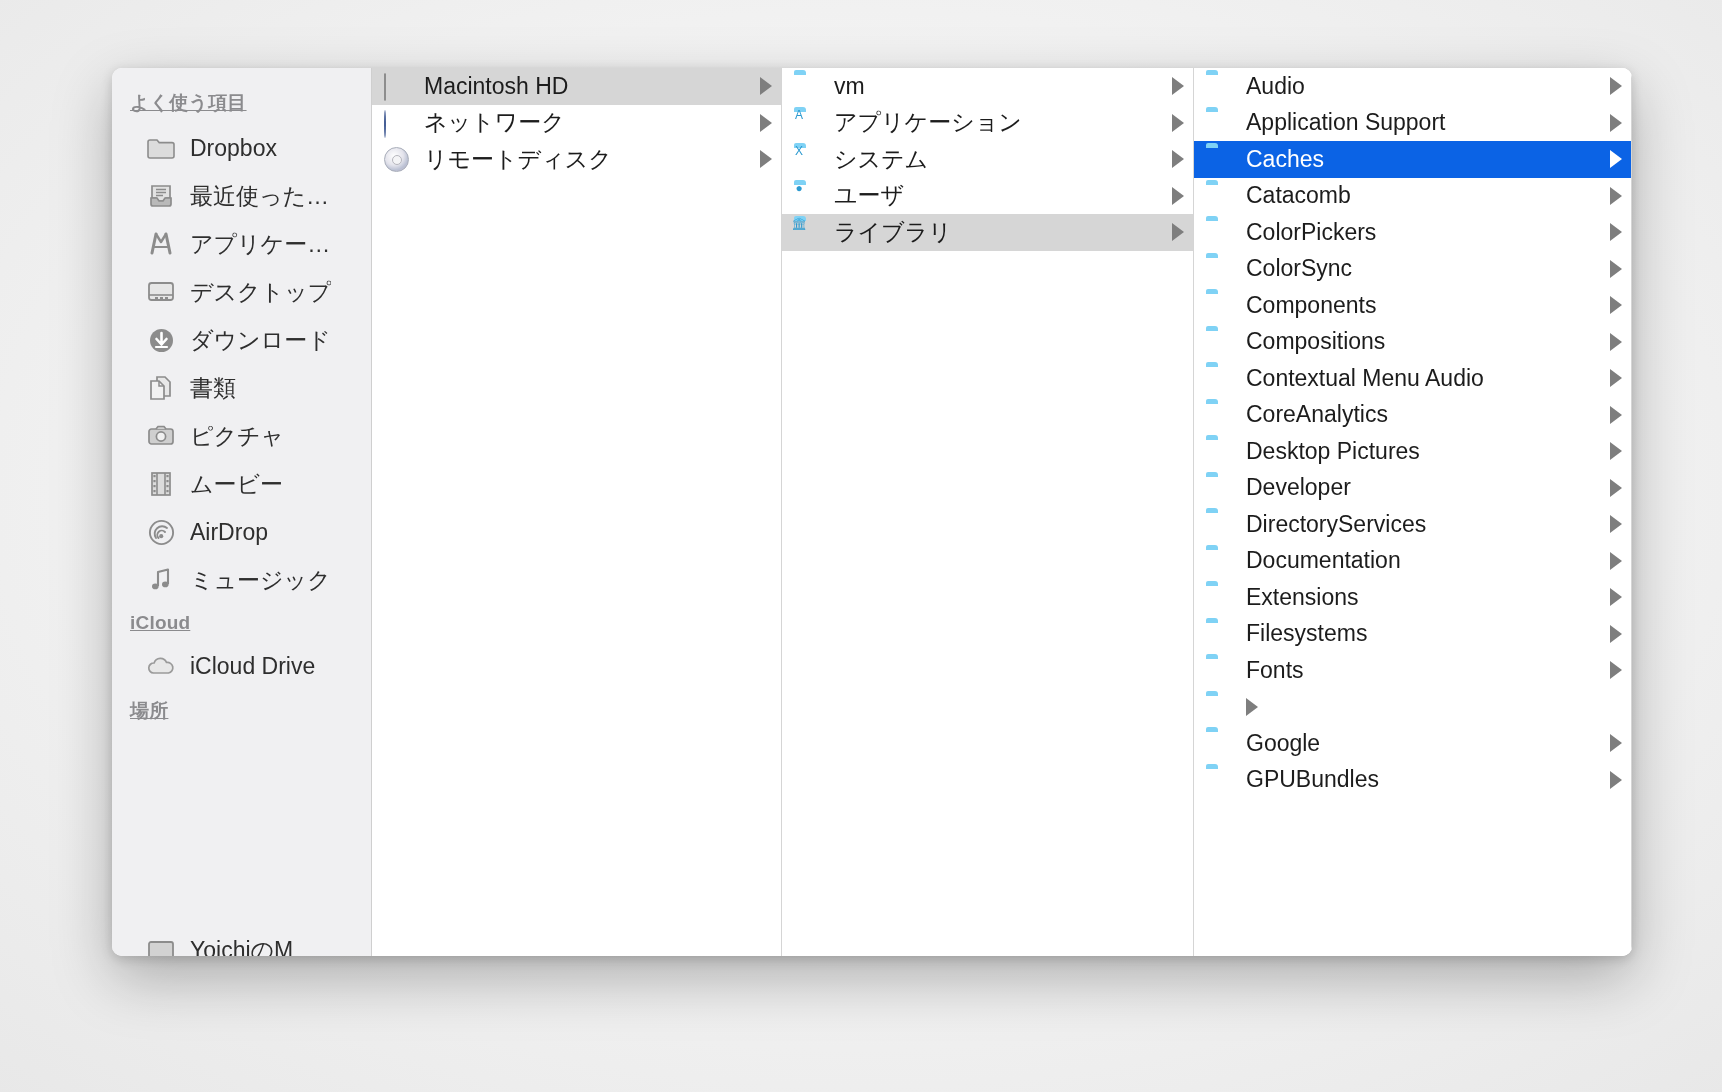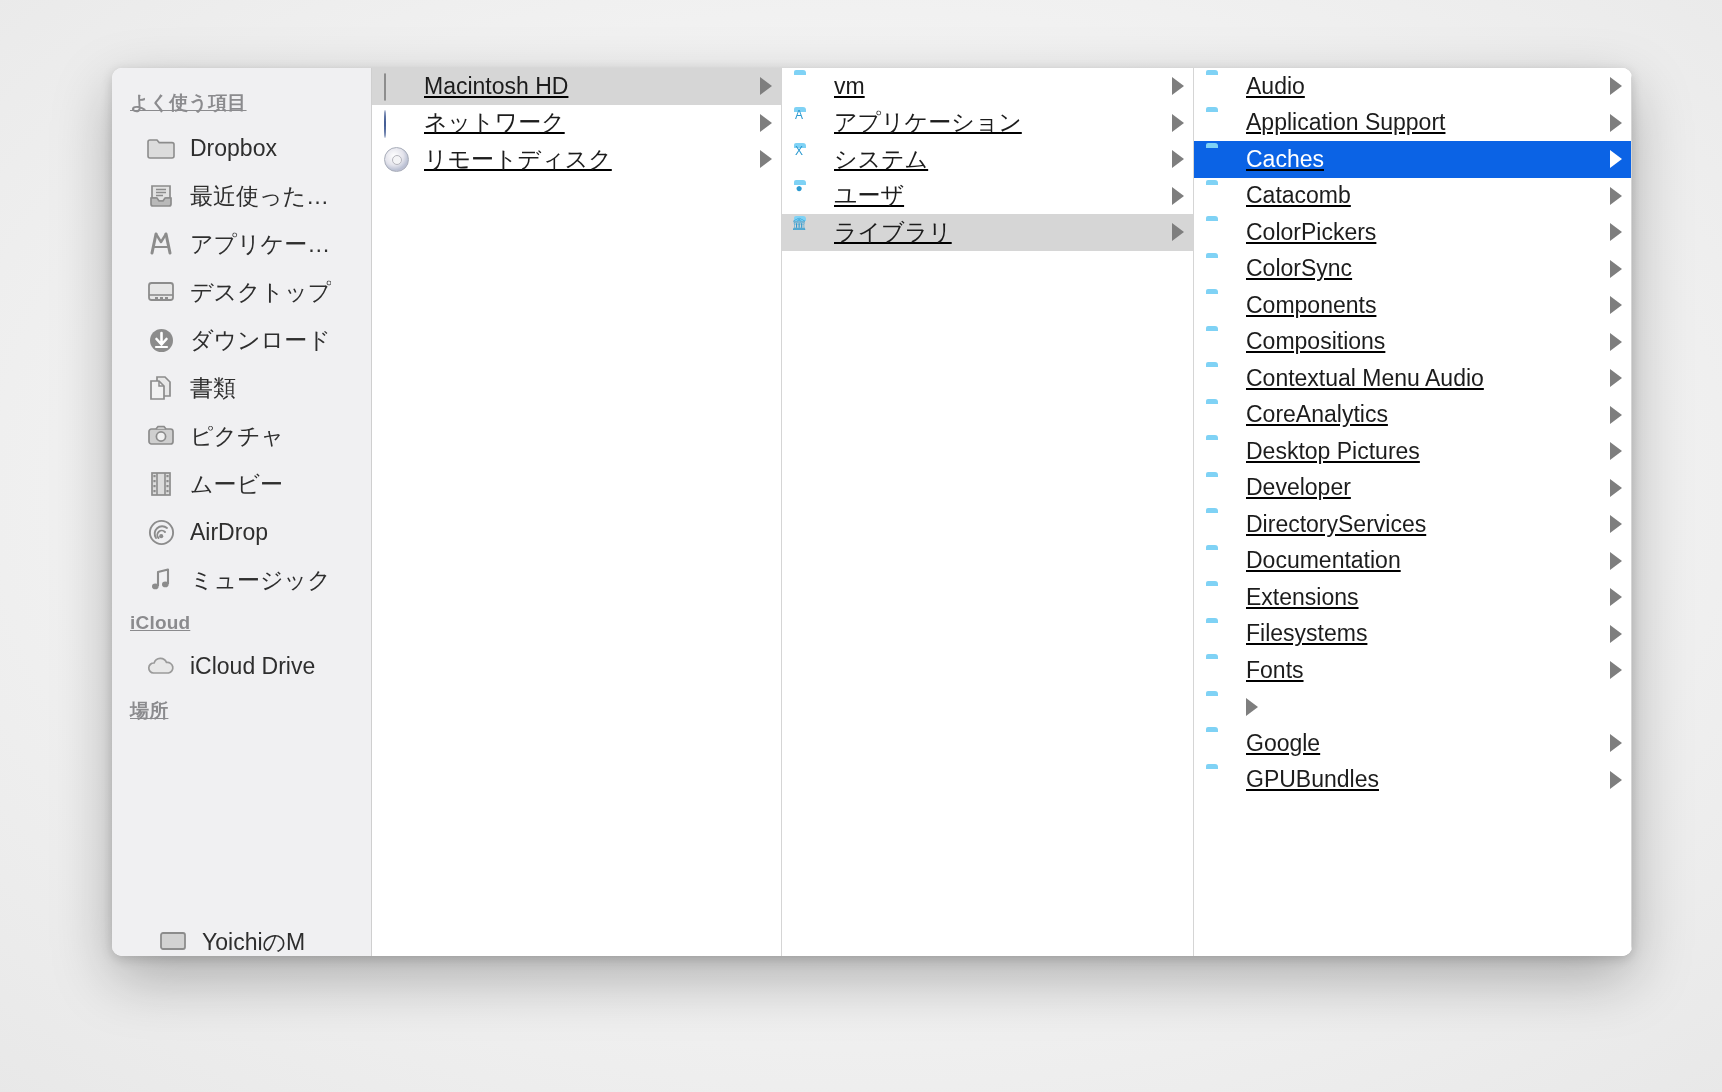--- a/index.html
+++ b/index.html
@@ -141,30 +141,29 @@
     text-decoration:underline;
   }
   .sb-item {
     height:48px; display:flex; align-items:center; gap:14px;
     padding-left:34px;
     font-size:23px; color:#2e2e2e;
     cursor:default;
   }
   .sb-icon { width:30px; height:30px; flex:0 0 30px; display:flex; align-items:center; justify-content:center; color:#8c8c8c; }
   .sb-label { white-space:nowrap; overflow:hidden; }
-  .sb-clipped { position:absolute; left:12px; right:0; bottom:-10px; }
+  .sb-clipped { position:absolute; left:0; right:0; bottom:-10px;align-items:flex-end; }
 
   
   #columns { flex:1; display:flex; min-width:0; background:#fff; }
   .col {
     border-right:1px solid #d5d5d5;
     overflow:hidden;
     background:#fff;
     flex:0 0 auto;
-    text-decoration:underline;
   }
   #col-1 { width:410px; }
   #col-2 { width:412px; }
   #col-3 { width:420px; flex:1; }
   .row {
     height:36.5px;
     display:flex; align-items:center; gap:12px;
     padding:0 9px 0 12px;
     font-size:23px; color:#1c1c1c;
     cursor:default;

